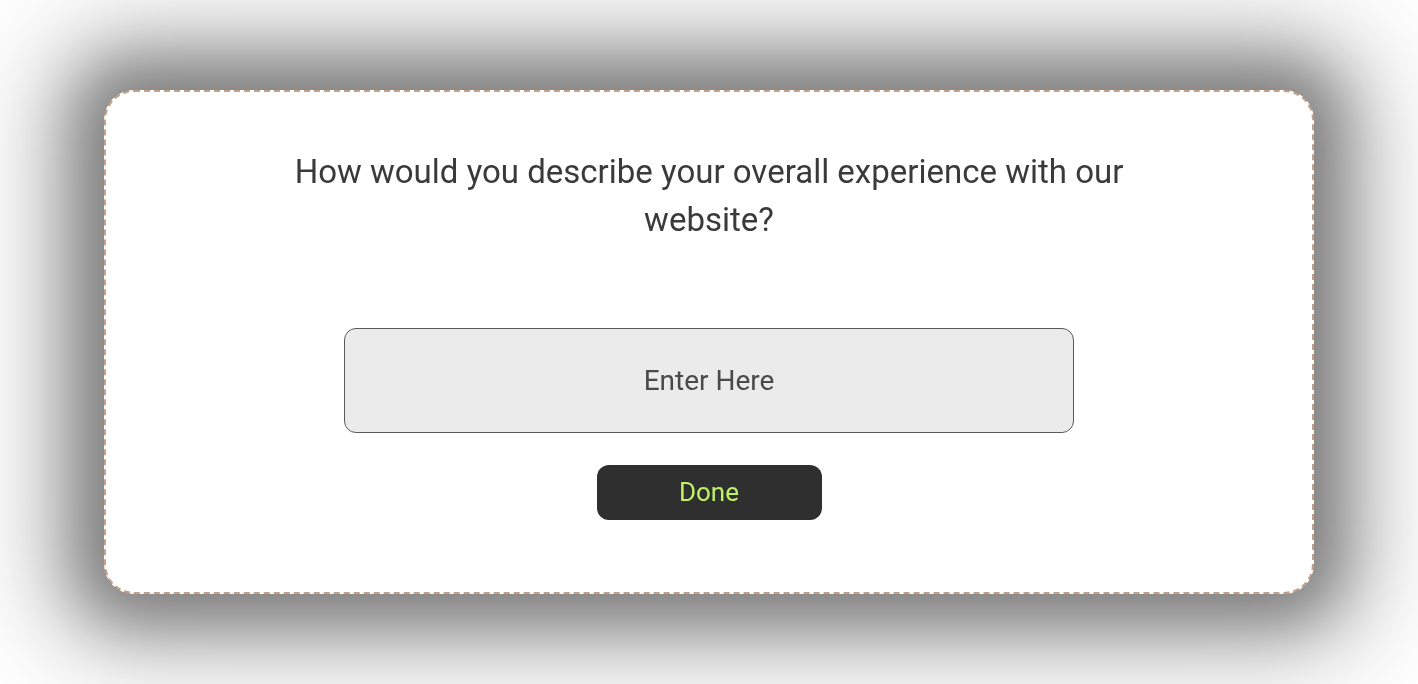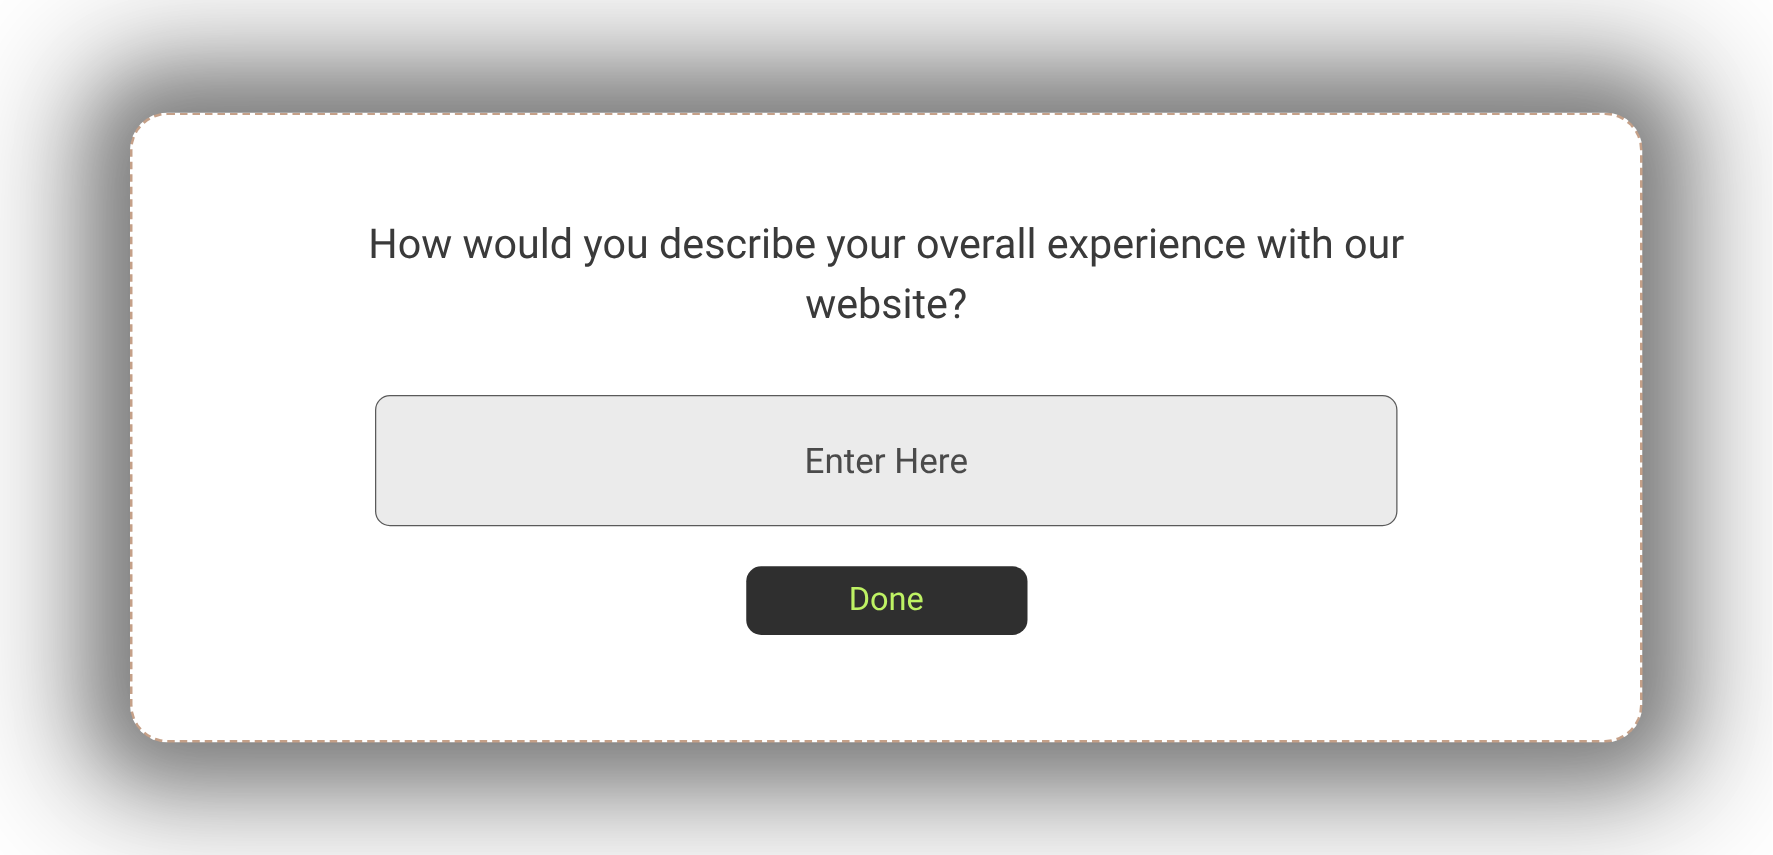--- a/index.html
+++ b/index.html
@@ -21,46 +21,47 @@
     .survey-card {
       width: 1210px;
       height: 504px;
       background: #ffffff;
       border: 2px dashed #c5a088;
       border-radius: 30px;
       box-shadow: 0 0 60px 30px rgba(0, 0, 0, 0.35), 0 0 100px 60px rgba(0, 0, 0, 0.25);
       display: flex;
       flex-direction: column;
       align-items: center;
-      padding: 80px 140px 60px 140px;
+      padding: 56px 140px 60px 140px;
     }
     
     .question-text {
       font-size: 33px;
       font-weight: 400;
       color: #3a3a3a;
       text-align: center;
       line-height: 1.45;
       margin-bottom: 48px;
       max-width: 920px;
     }
     
     .answer-input {
-      width: 818px;
+      width: 730px;
       height: 105px;
       background: #ebebeb;
       border: 1.5px solid #5a5a5a;
       border-radius: 12px;
       font-size: 28px;
       color: #4a4a4a;
       text-align: center;
       outline: none;
       padding: 0 20px;
       margin-bottom: 32px;
       font-family: inherit;
+      margin-top: 36px;
     }
     
     .answer-input::placeholder {
       color: #4a4a4a;
       opacity: 1;
     }
     
     .done-button {
       width: 225px;
       height: 55px;

